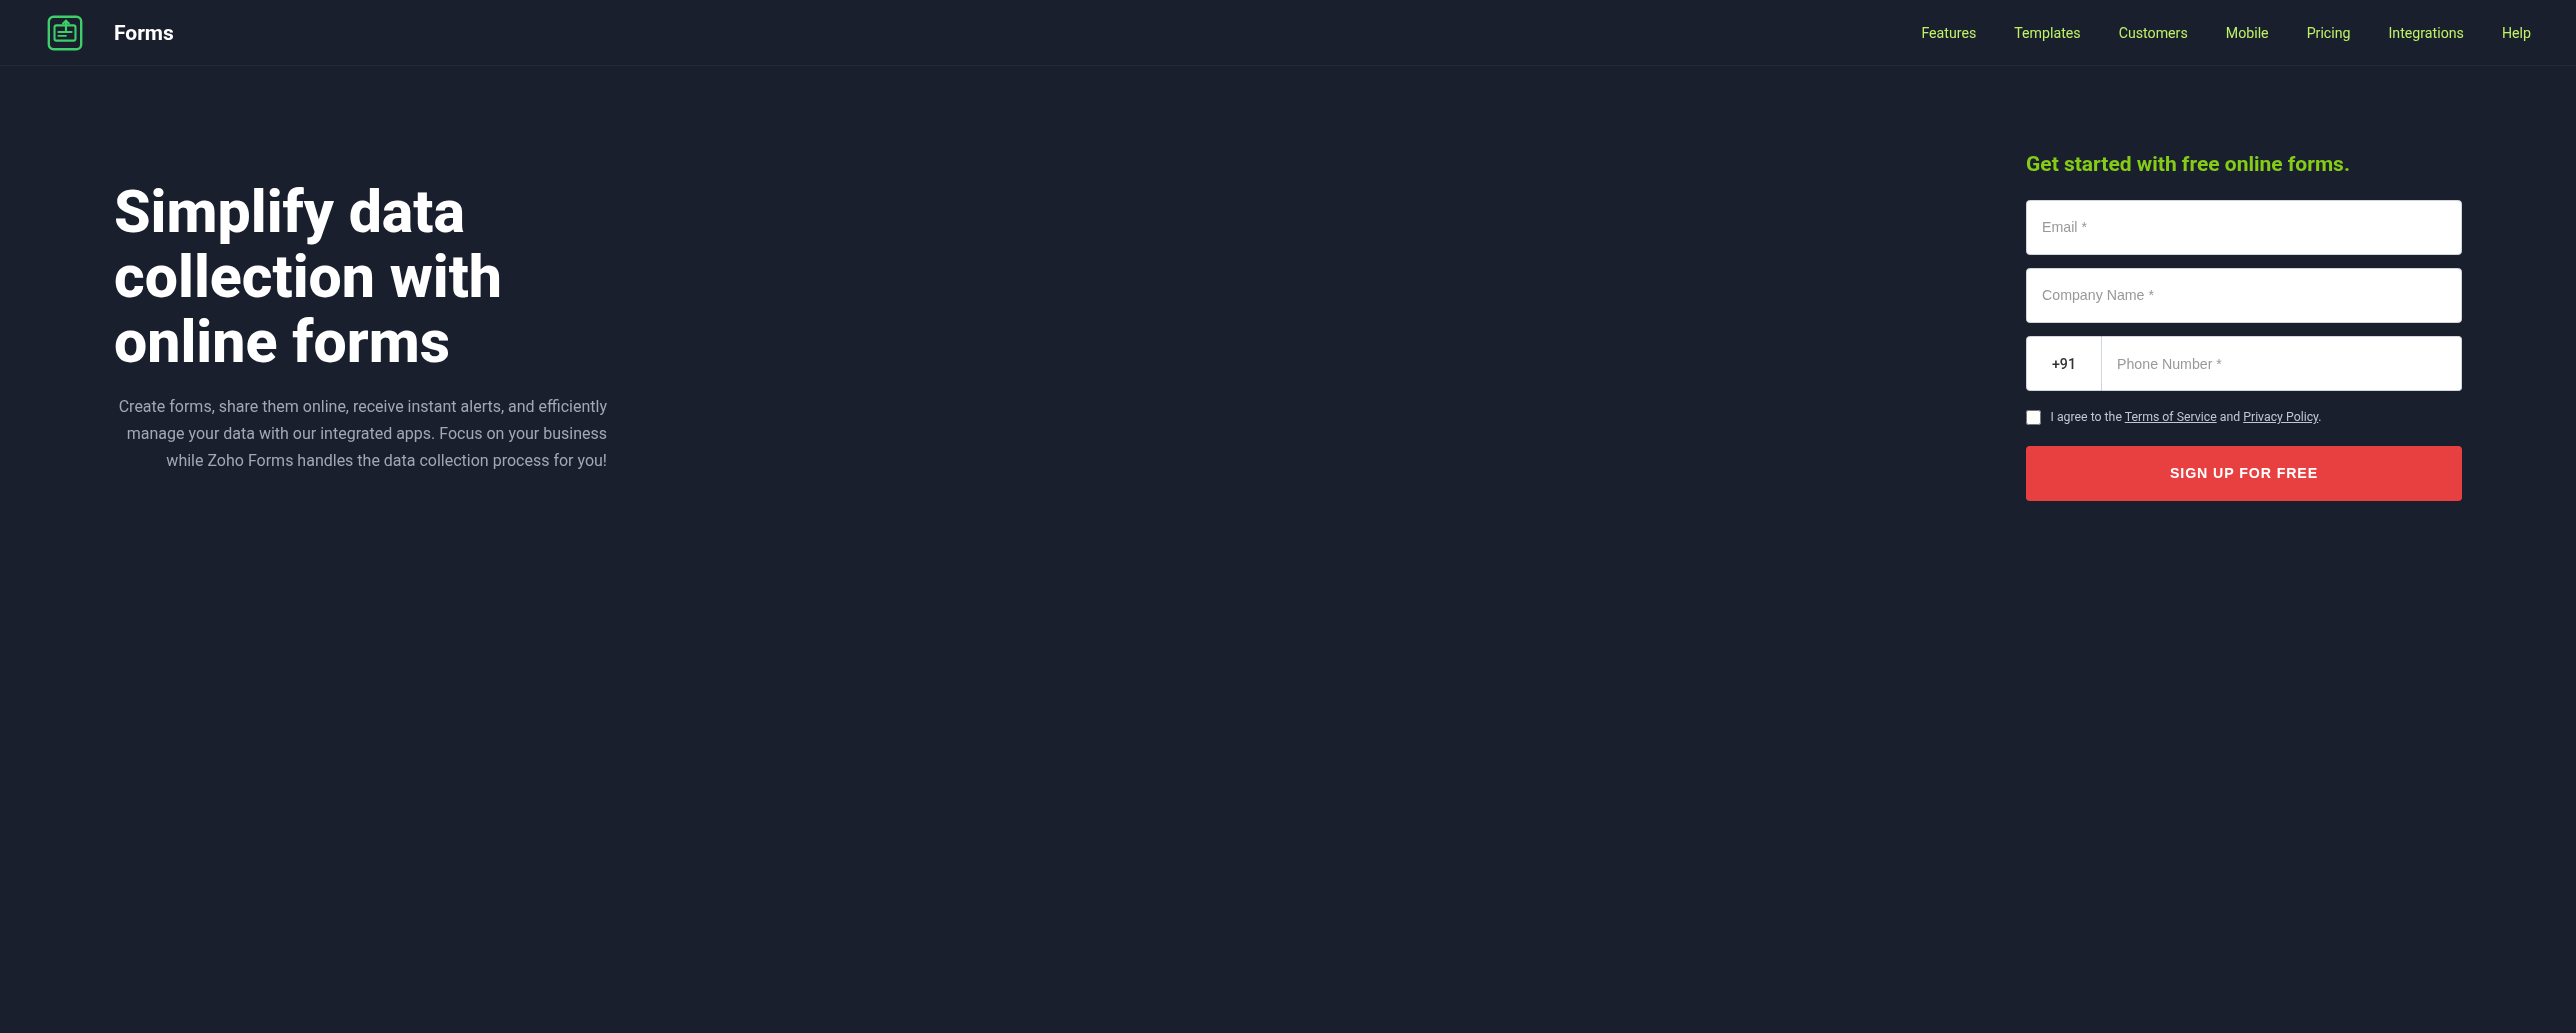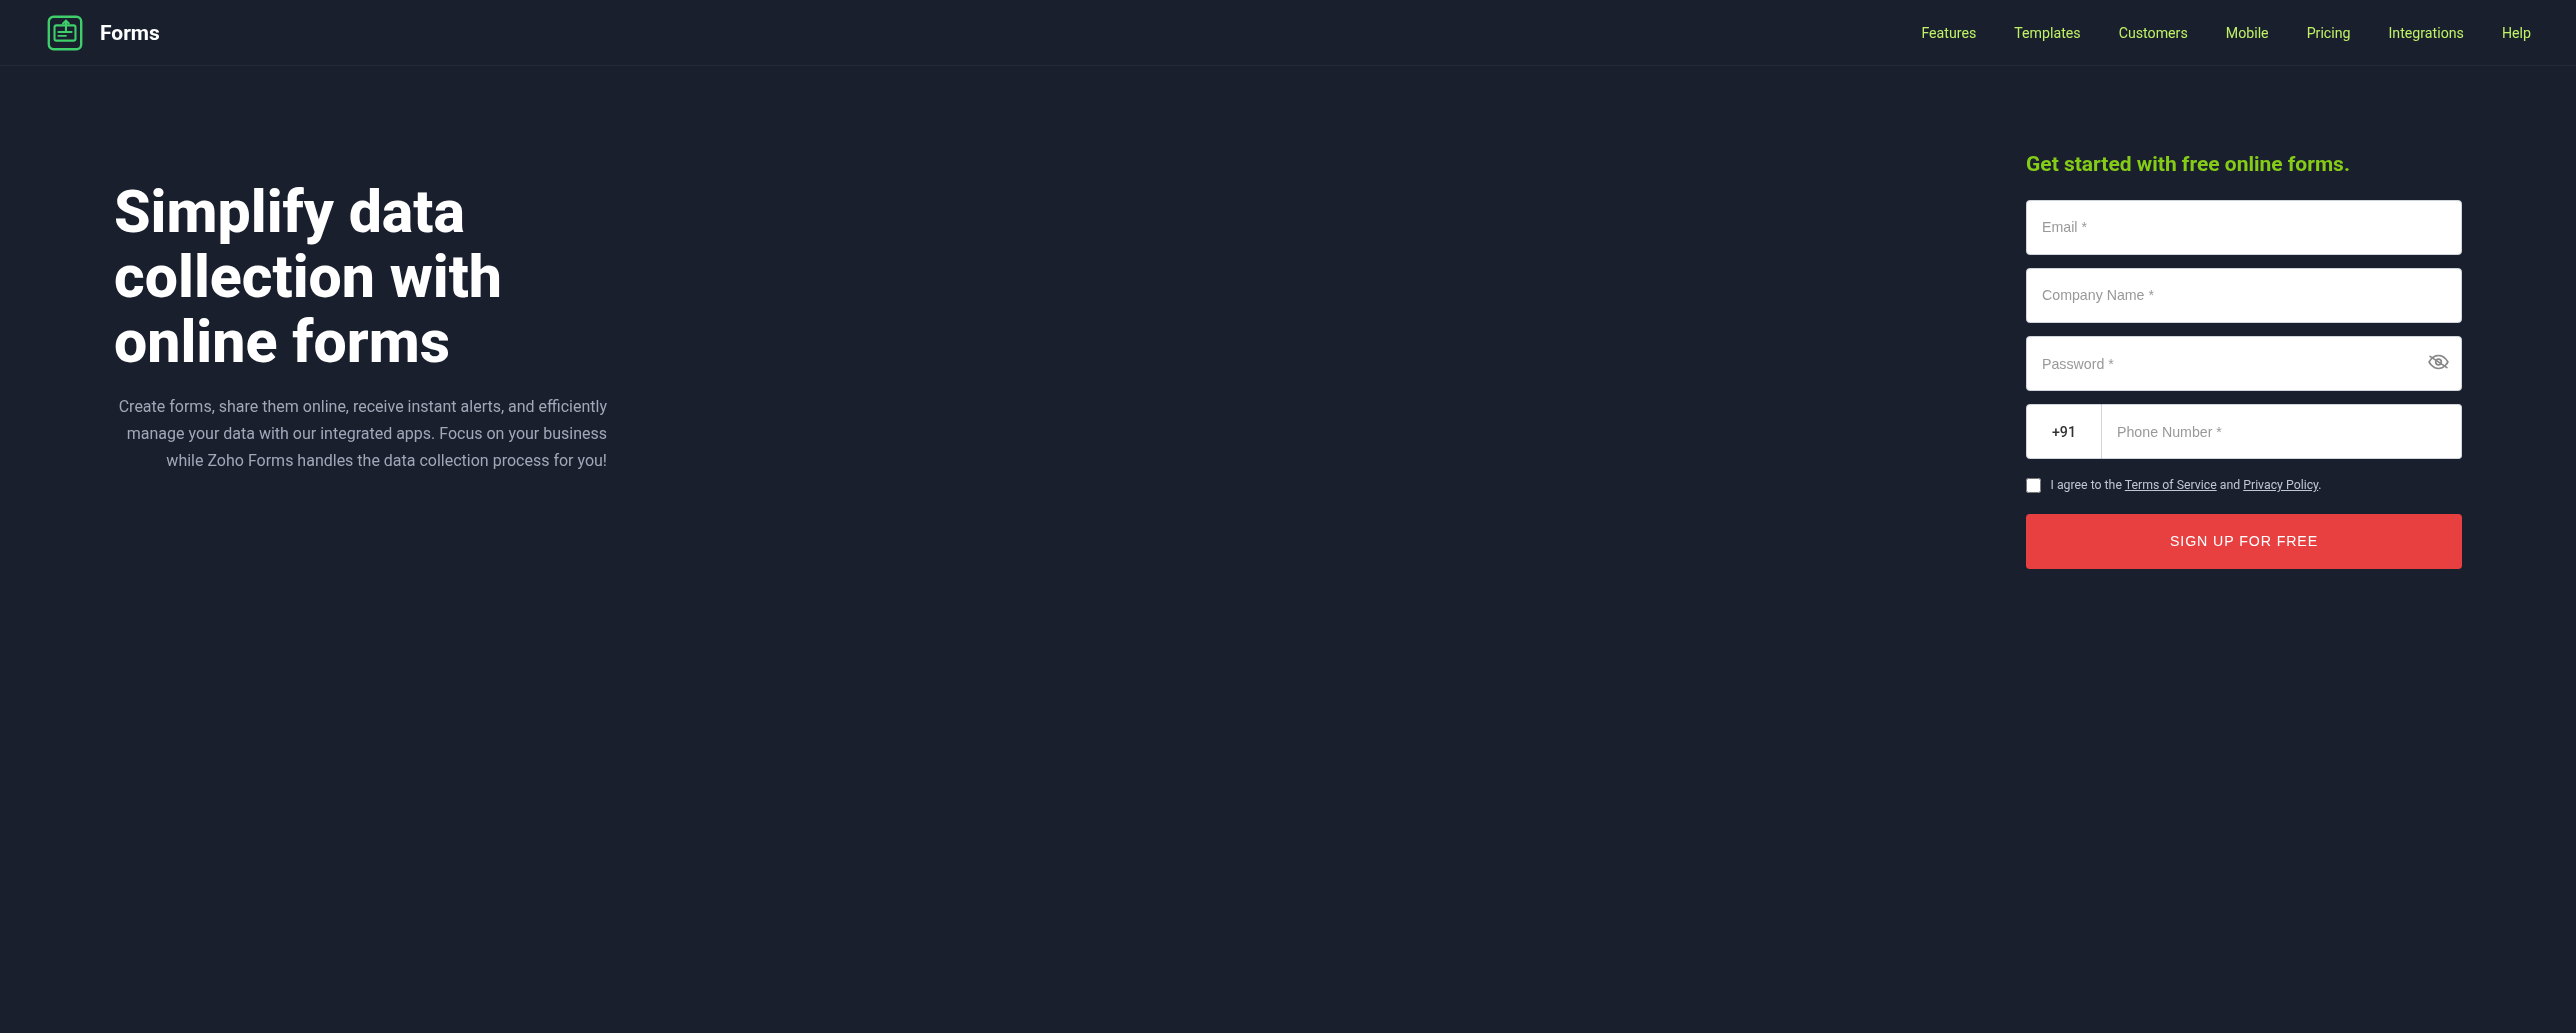--- a/index.html
+++ b/index.html
@@ -23,21 +23,21 @@
       justify-content: space-between;
       padding: 0 45px;
       height: 66px;
       background-color: #1a1f2e;
       border-bottom: 0.9px solid rgba(255,255,255,0.05);
     }
 
     .logo-area {
       display: flex;
       align-items: center;
-      gap: 15px;
+      gap: 29px;
     }
 
     .logo-icon {
       width: 40px;
       height: 40px;
     }
 
     .logo-text {
       font-size: 21px;
       font-weight: 700;
@@ -209,21 +209,21 @@
     }
 
     .signup-button {
       width: 100%;
       height: 55px;
       background-color: #e84040;
       border: none;
       border-radius: 3.8px;
       color: #ffffff;
       font-size: 14.2px;
-      font-weight: 400;
+      font-weight: 700;
       letter-spacing: 0.9px;
       cursor: pointer;
       text-transform: uppercase;
       margin-top: 5.7px;
       transition: background-color 0.2s;
     }
   </style>
 </head>
 <body>
 
@@ -264,30 +264,20 @@
     <form class="signup-form">
 
       <div class="form-input-wrapper">
         <input class="form-input" type="email" placeholder="Email *" style="">
       </div>
 
       <div class="form-input-wrapper">
         <input class="form-input" type="text" placeholder="Company Name *" style="">
       </div>
 
-      <div class="form-input-wrapper password-wrapper">
-        <input class="form-input" type="password" placeholder="Password *" style="">
-        <span class="password-toggle">
-          <svg width="21" height="15" viewBox="0 0 22 16" fill="none" xmlns="http://www.w3.org/2000/svg">
-            <path d="M1 8C1 8 4.5 1 11 1C17.5 1 21 8 21 8C21 8 17.5 15 11 15C4.5 15 1 8 1 8Z" stroke="#888" stroke-width="1.8" fill="none"></path>
-            <circle cx="11" cy="8" r="3" stroke="#888" stroke-width="1.8" fill="none"></circle>
-            <line x1="2" y1="2" x2="20" y2="14" stroke="#888" stroke-width="1.8" stroke-linecap="round"></line>
-          </svg>
-        </span>
-      </div>
 
       <div class="phone-row">
         <div class="phone-prefix">+91</div>
         <input class="phone-number-input" type="tel" placeholder="Phone Number *" style="">
       </div>
 
       <div class="terms-row">
         <input type="checkbox" class="terms-checkbox" style="">
         <span class="terms-text">
           <span>I agree to the </span><a class="terms-link">Terms of Service</a><span> and </span><a class="terms-link">Privacy Policy</a><span>.</span>

